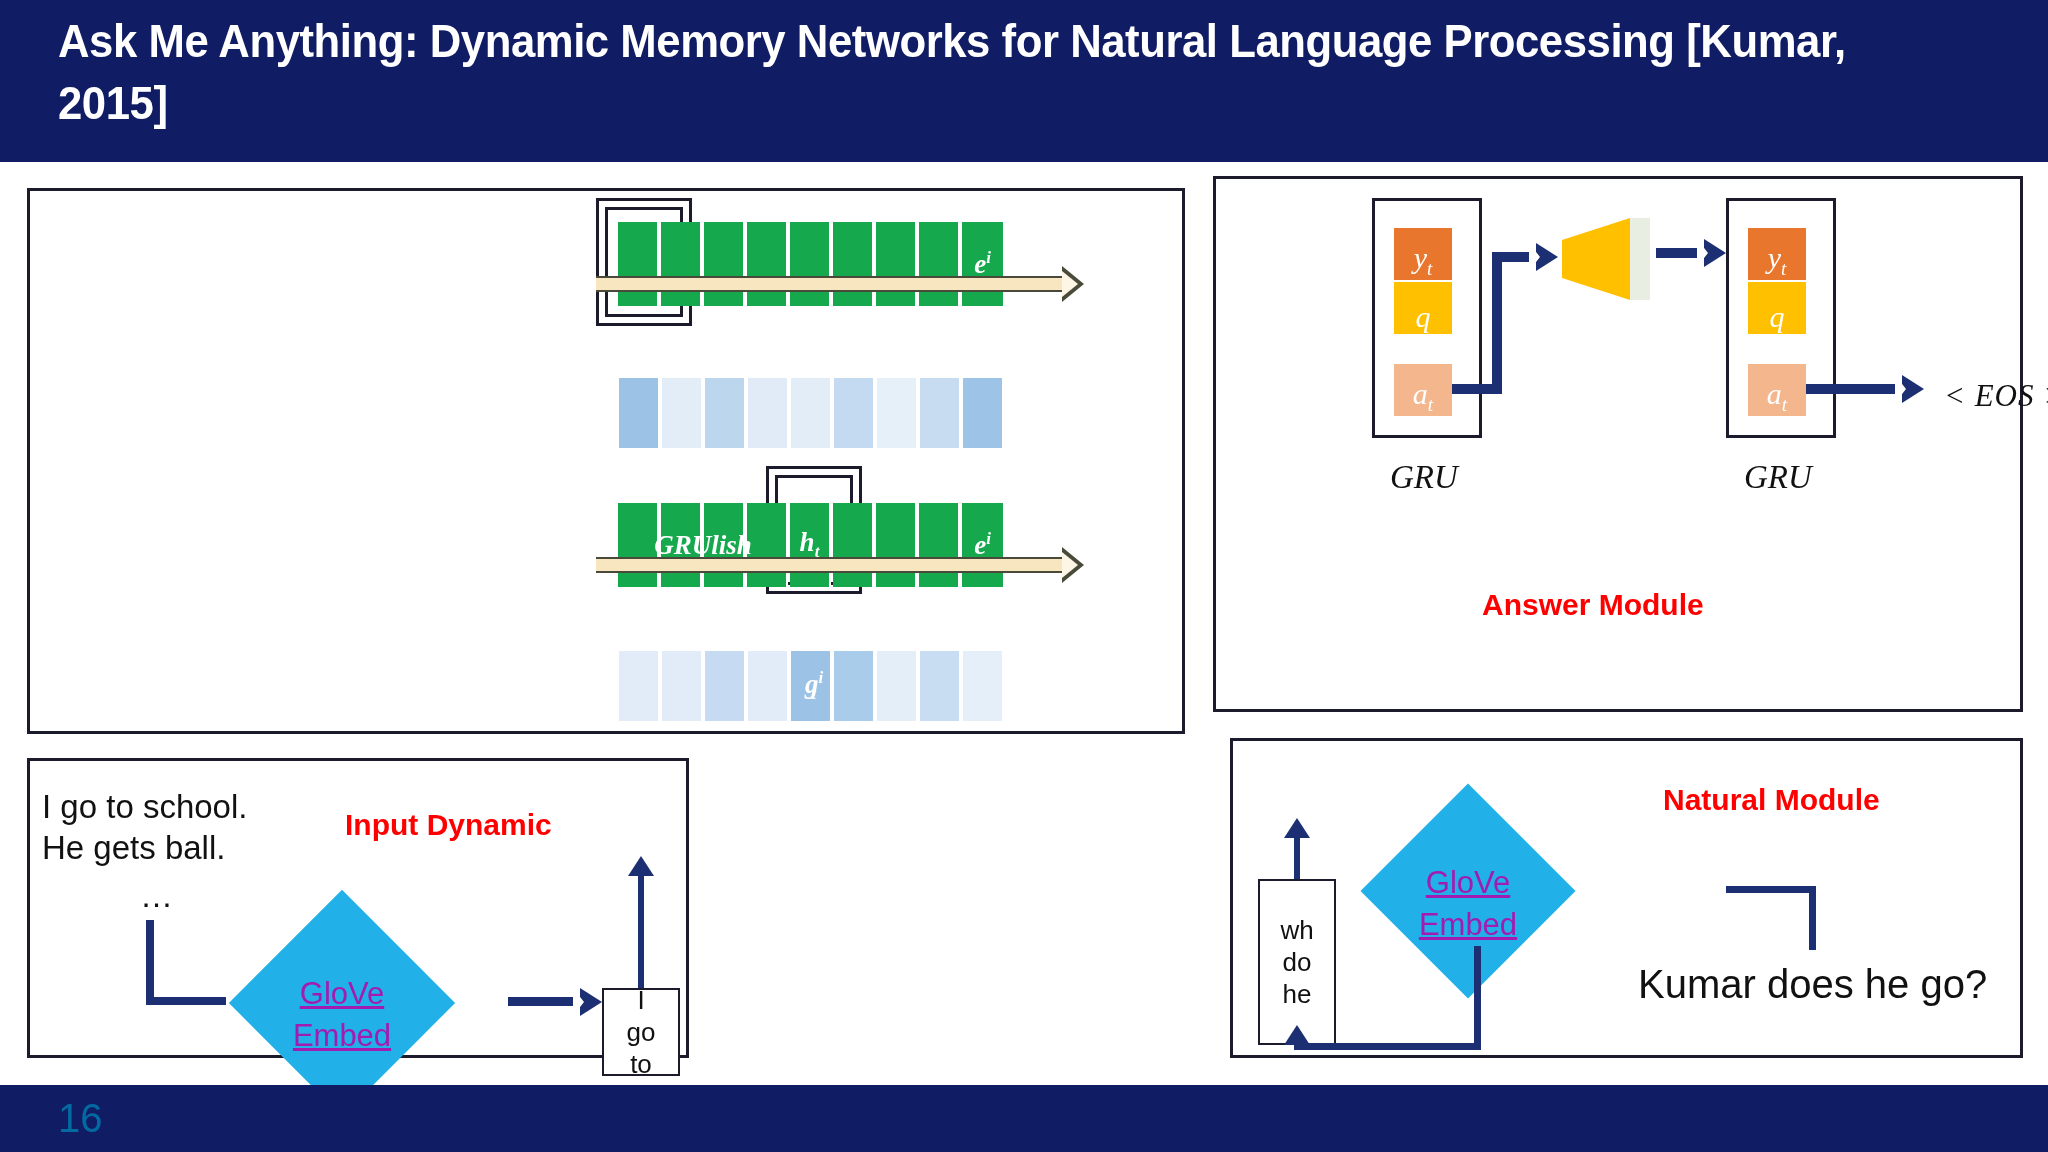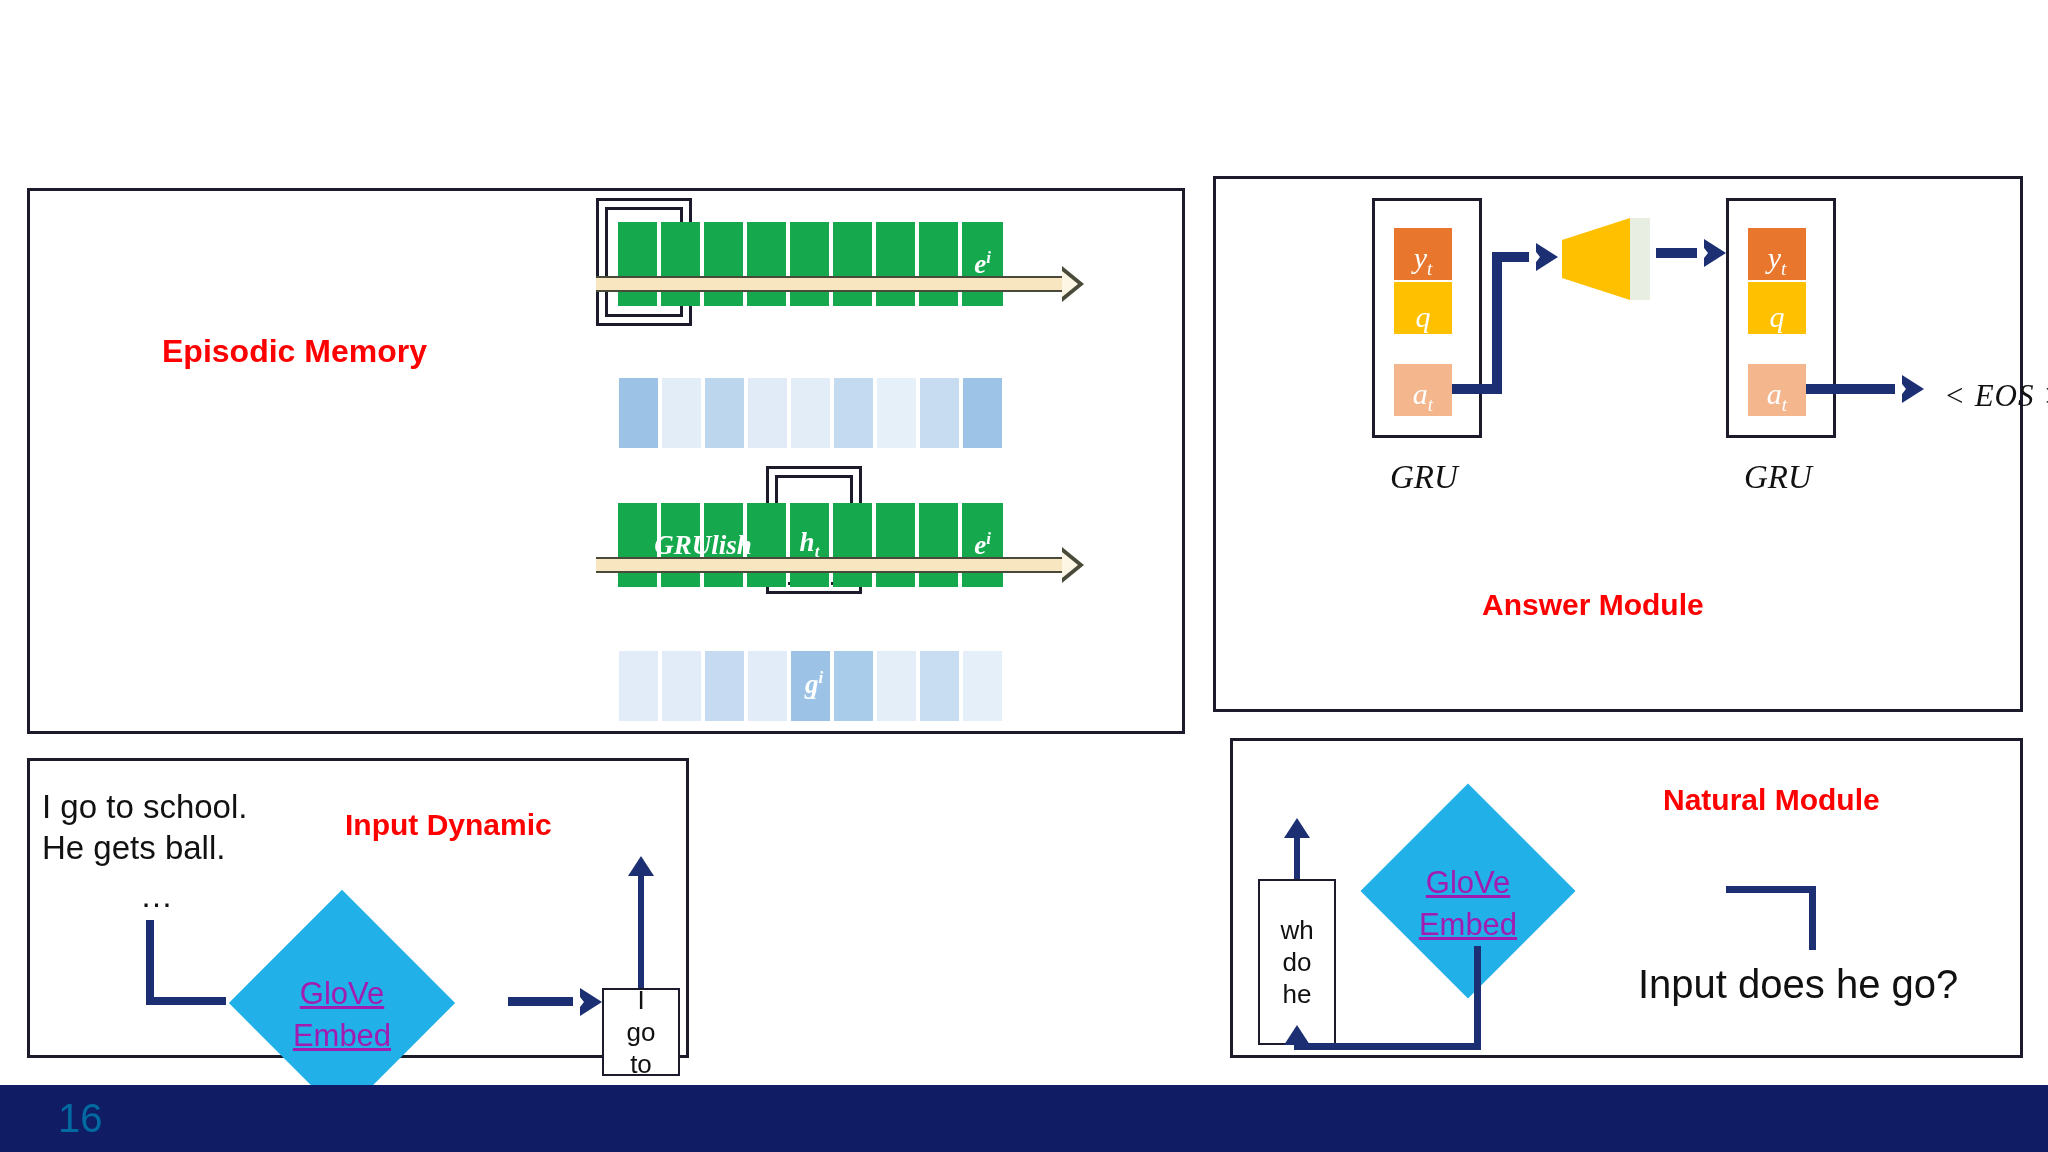--- a/index.html
+++ b/index.html
@@ -180,23 +180,25 @@
   .question-text{
     position:absolute;color:#111111;font-size:40px;
     font-family:"Liberation Sans",sans-serif;white-space:nowrap;
   }
 </style>
 </head>
 <body>
 
 <div class="slide">
 
+  <div class="header">
+    <div class="header-title"><span>Ask Me Anything: Dynamic Memory Networks for Natural Language Processing </span><span class="cite">[Kumar, 2015]</span></div>
+  </div>
 
   <div class="panel" id="panel-episodic"></div>
-  <div class="module-label" id="label-episodic">Episodic Memory</div>
 
   <div class="dbracket" style="left:596px;top:198px;width:96px;height:128px;">
     <div class="inner"></div>
   </div>
   <div class="cellrow" style="left:618px;top:222px;width:390px;">
     <div class="cell green" style="left:0px;"></div>
     <div class="cell green" style="left:43px;"></div>
     <div class="cell green" style="left:86px;"></div>
     <div class="cell green" style="left:129px;"></div>
     <div class="cell green" style="left:172px;"></div>
@@ -351,18 +353,18 @@
 Embed</div>
 
   <div class="navy" style="left:1474px;top:946px;width:7px;height:104px;"></div>
   <div class="navy" style="left:1294px;top:1043px;width:187px;height:7px;"></div>
   <div class="navy-arrow-u" style="left:1284px;top:1025px;"></div>
   <div class="navy" style="left:1294px;top:1040px;width:6px;height:8px;"></div>
 
   <div class="navy" style="left:1726px;top:886px;width:90px;height:7px;"></div>
   <div class="navy" style="left:1809px;top:886px;width:7px;height:64px;"></div>
 
-  <div class="question-text" style="left:1638px;top:962px;">Input does he go?</div>
+  <div class="question-text" style="left:1638px;top:962px;">Kumar does he go?</div>
 
   <div class="footer"></div>
   <div class="footer-pageno">16</div>
 
 </div>
 
 </body></html>

